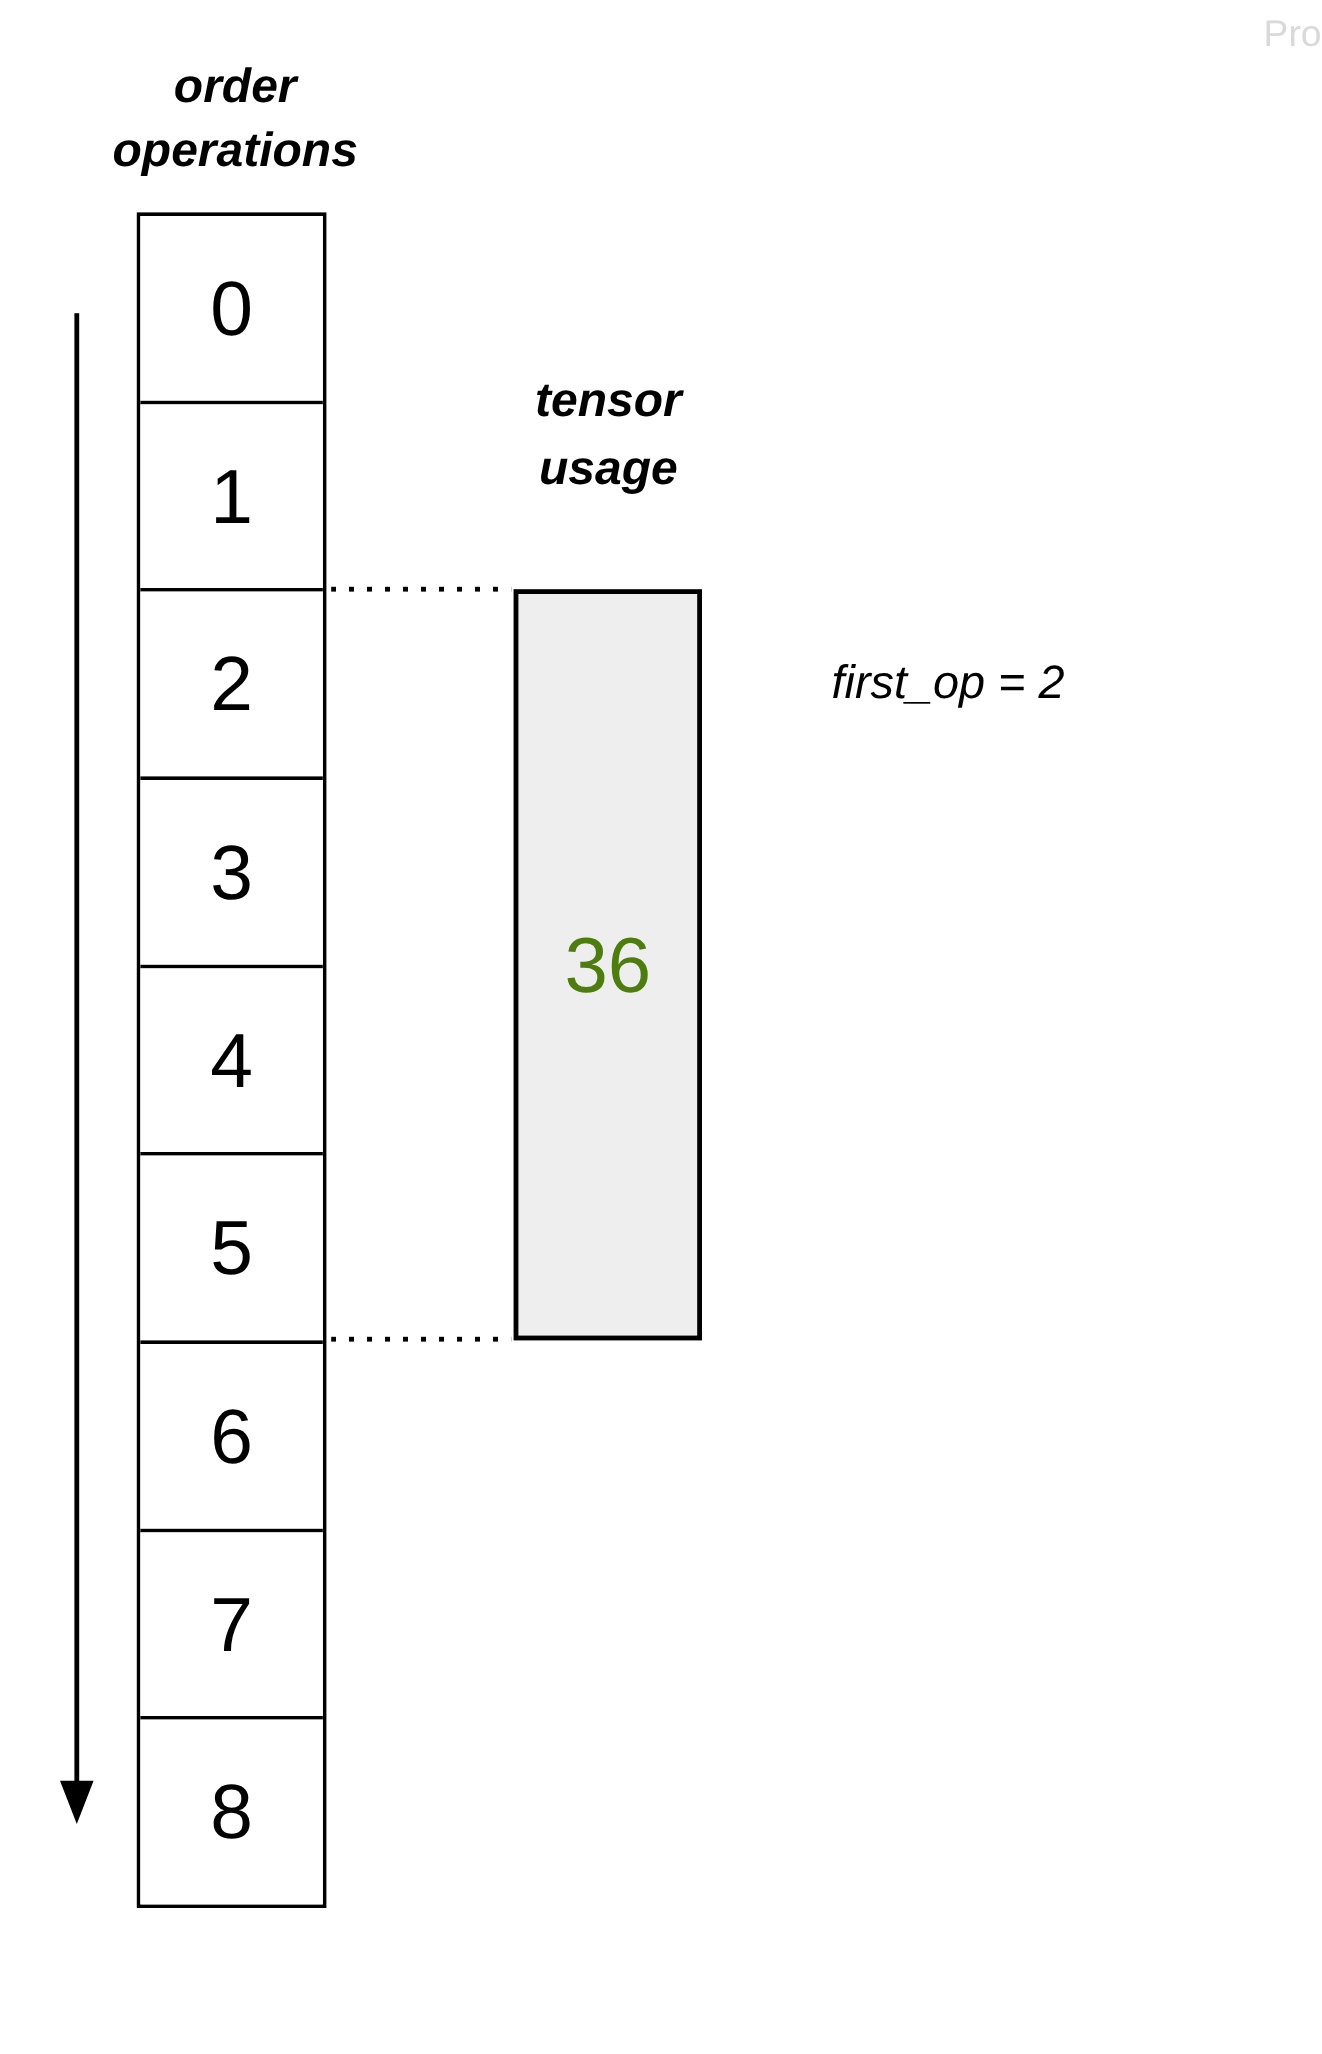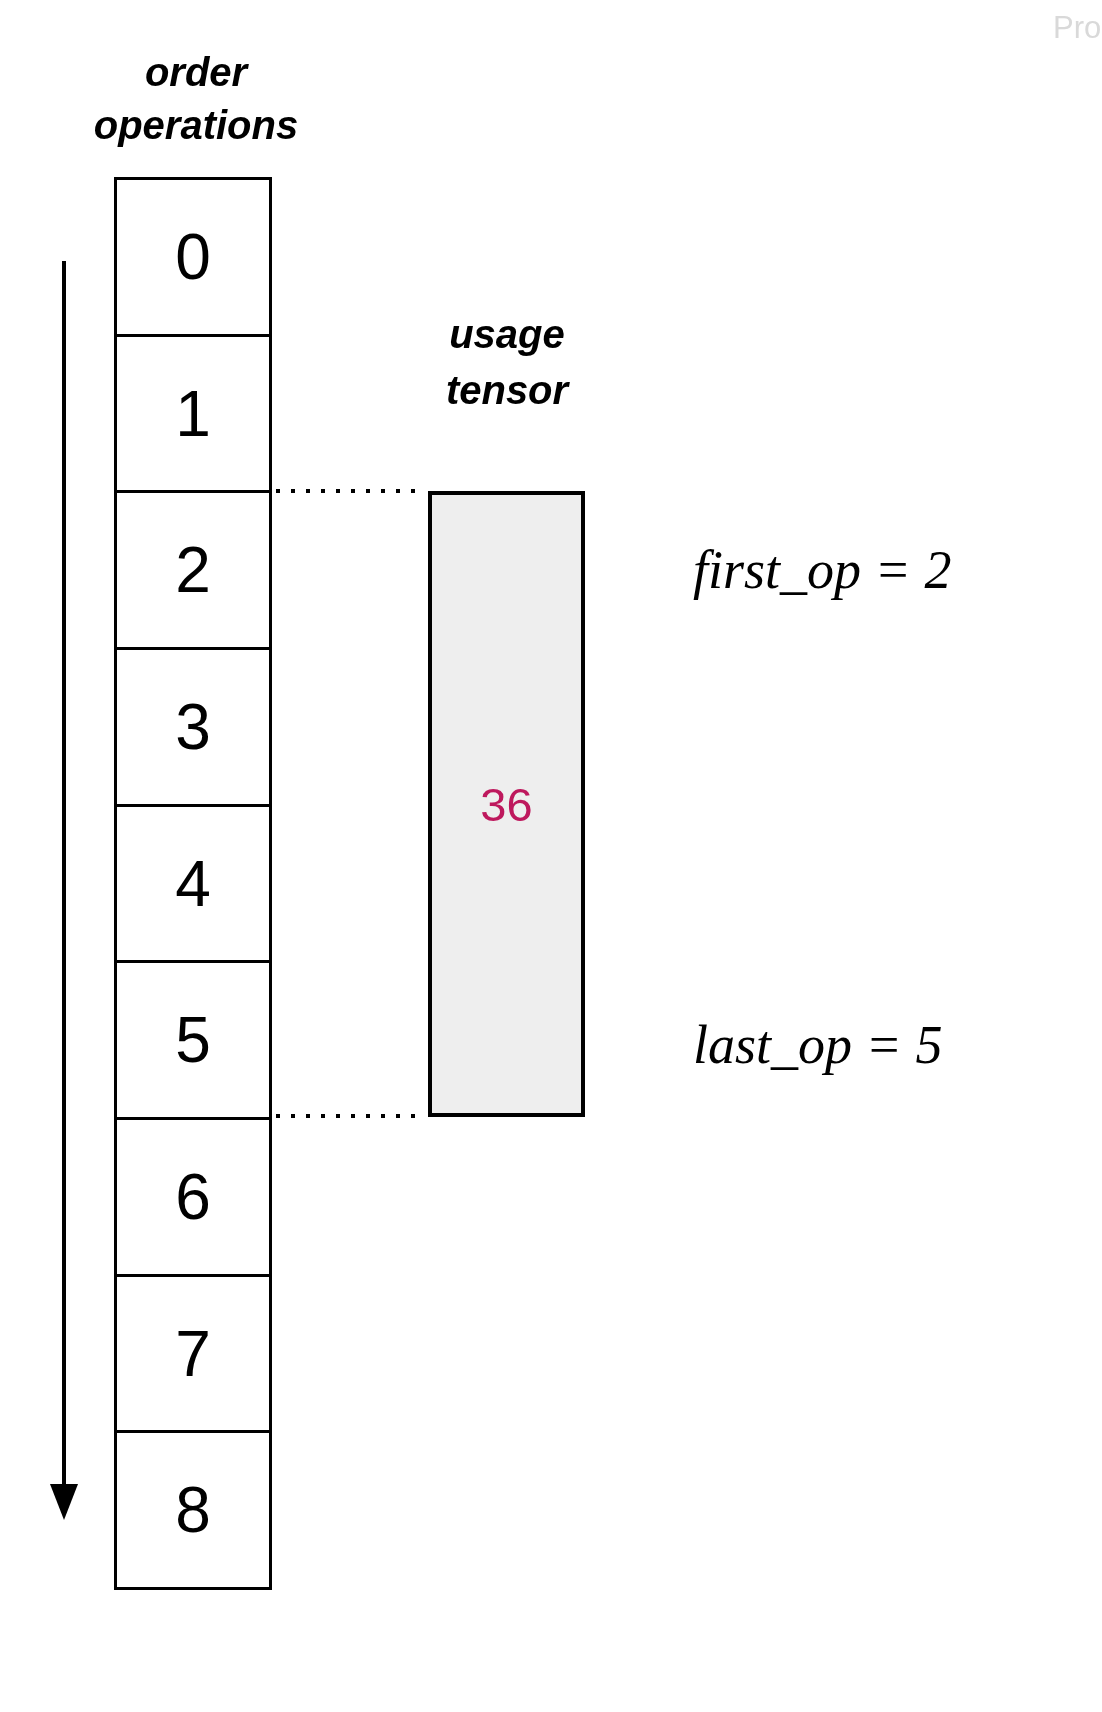--- a/index.html
+++ b/index.html
@@ -109,33 +109,32 @@
     width: 157px;
     height: 626px;
     box-sizing: border-box;
     border: 4px solid #000000;
     background: #eeeeee;
     display: flex;
     align-items: center;
     justify-content: center;
   }
   .tensor-value {
-    font-size: 47px;
-    color: #be185d;
+    font-size: 65px;
+    color: #4d7c0f;
   }
 
   
   .annotation {
     left: 693px;
     height: 70px;
     line-height: 70px;
     font-style: italic;
-    font-size: 54px;
+    font-size: 39px;
     white-space: nowrap;
-    font-family: Liberation Serif, serif;
   }
   .annotation-first { top: 535px; }
   .annotation-size  { top: 770px; }
   .annotation-last  { top: 1010px; }
 </style>
 </head>
 <body>
 
 <div id="canvas">
 
@@ -176,24 +175,23 @@
       </div>
     <div class="op-cell">
         <span>8</span>
       </div>
   </div>
 
   <div class="abs dots dots-top"></div>
   <div class="abs dots dots-bottom"></div>
 
   <div class="abs tensor-label">
+    <div>tensor</div>
     <div>usage</div>
-    <div>tensor</div>
   </div>
 
   <div class="abs tensor-box">
     <span class="tensor-value">36</span>
   </div>
 
   <div class="abs annotation annotation-first">first_op = 2</div>
-  <div class="abs annotation annotation-last">last_op = 5</div>
 
 </div>
 
 </body></html>

